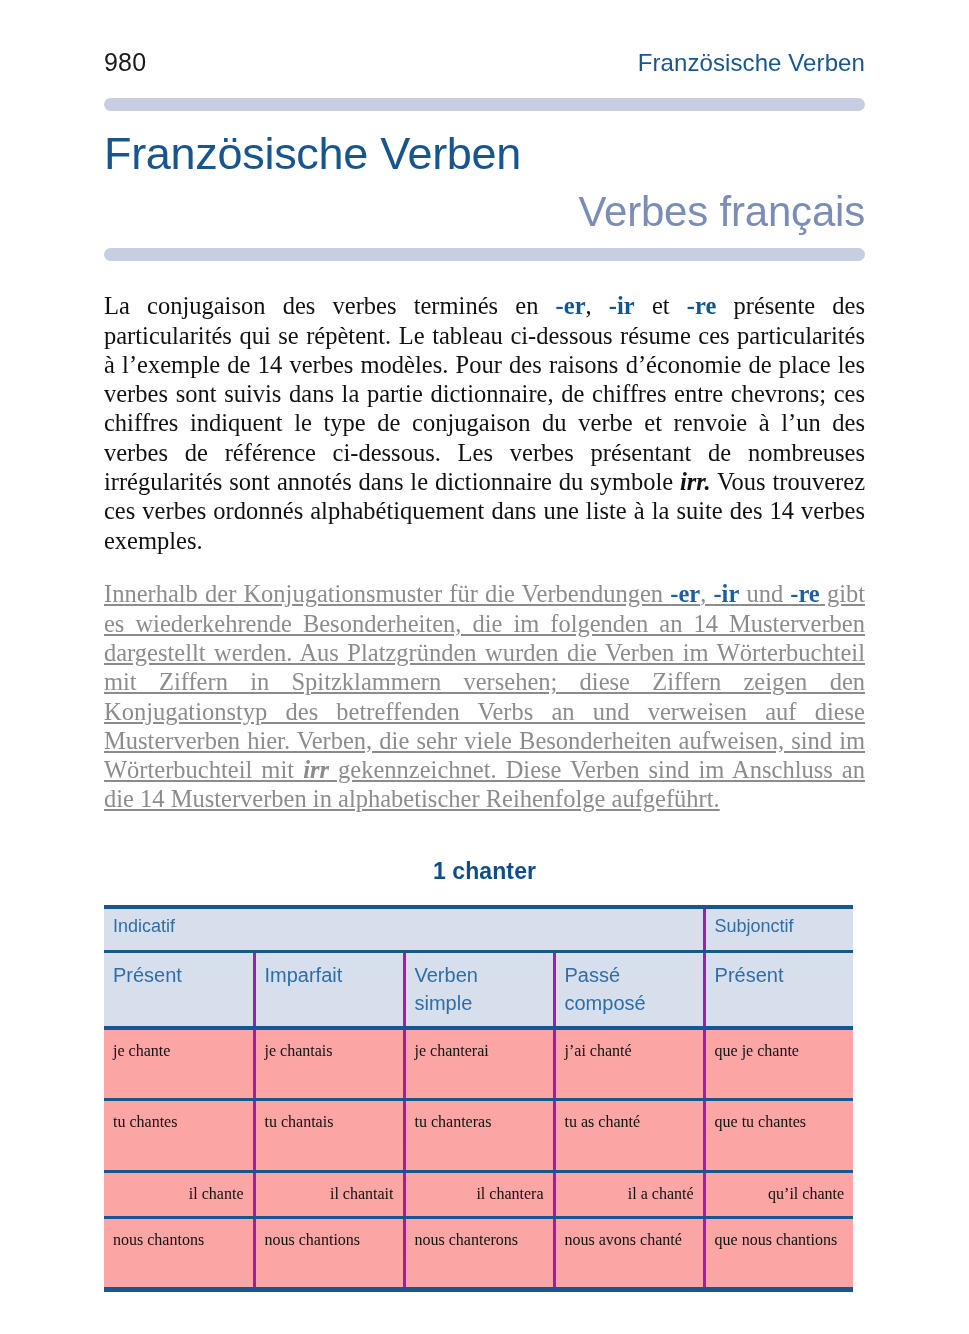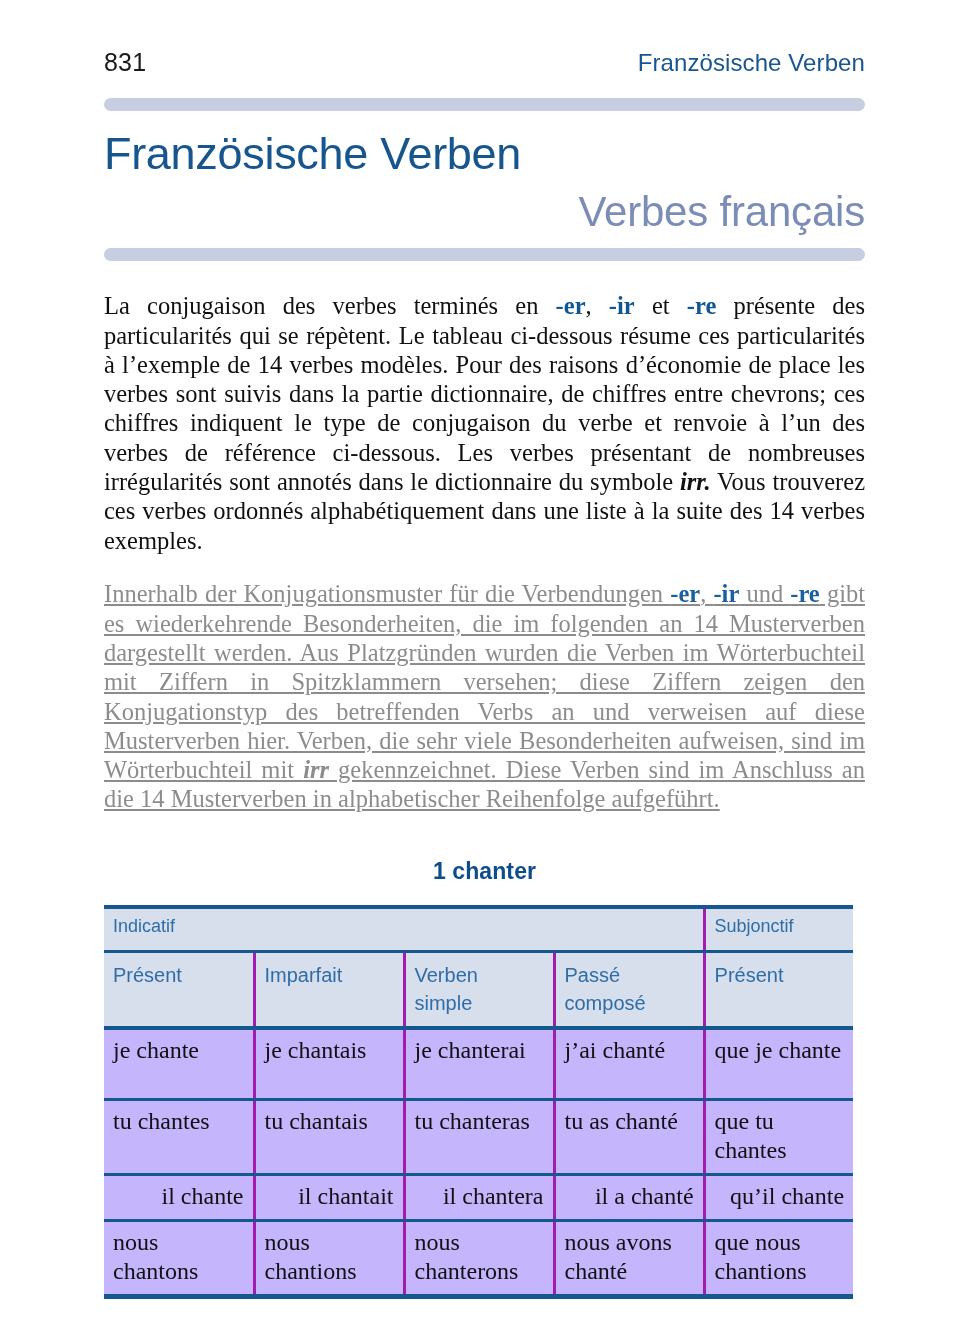--- a/index.html
+++ b/index.html
@@ -160,41 +160,41 @@
     line-height: 28px;
     color: #2f6da9;
     text-align: left;
     height: 76px;
     padding-top: 8px;
     border-bottom: 4px solid #15578f;
   }
 
   tbody td {
     font-family: "Liberation Serif", serif;
-    font-size: 24px;
+    font-size: 16px;
     line-height: 29px;
     color: #111111;
-    background: #c4b5fd;
+    background: #fca5a5;
     border-bottom: 3px solid #15578f;
     padding-top: 7px;
     padding-bottom: 9px;
   }
   tbody tr:last-child td {
     border-bottom: 5px solid #15578f;
   }
   tbody tr.tall td { height: 72px; }
   tbody tr.short td { height: 40px; text-align: right; }
 </style>
 </head>
 <body>
 
 <div class="page">
 
   <div class="running-head">
-    <div class="folio">831</div>
+    <div class="folio">980</div>
     <div class="run-title">Französische Verben</div>
   </div>
 
   <div class="rule-bar"></div>
 
   <div class="title-block">
     <div class="doc-title">Französische Verben</div>
     <div class="doc-subtitle">Verbes français</div>
   </div>
 

